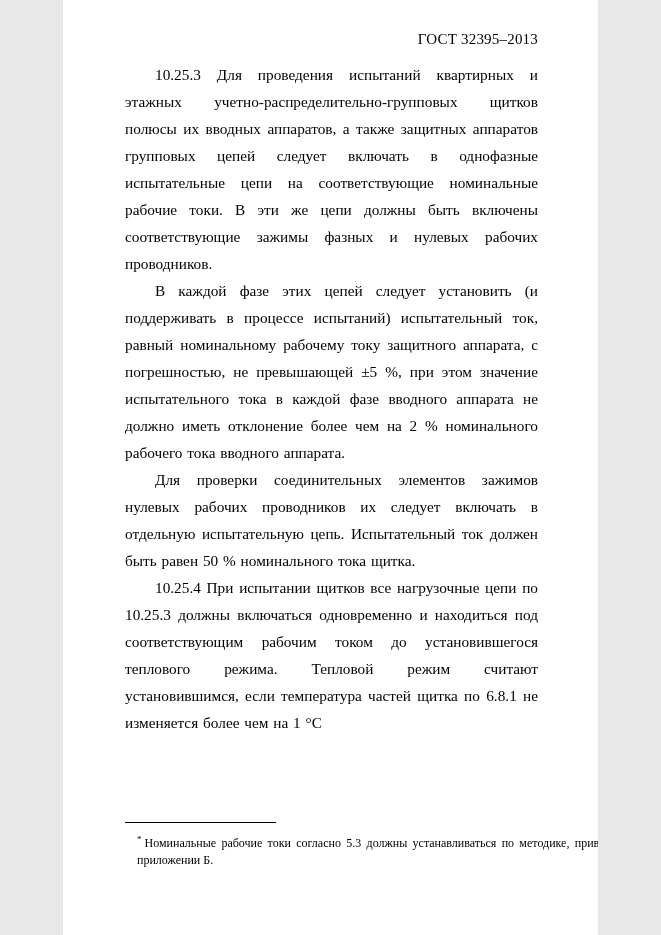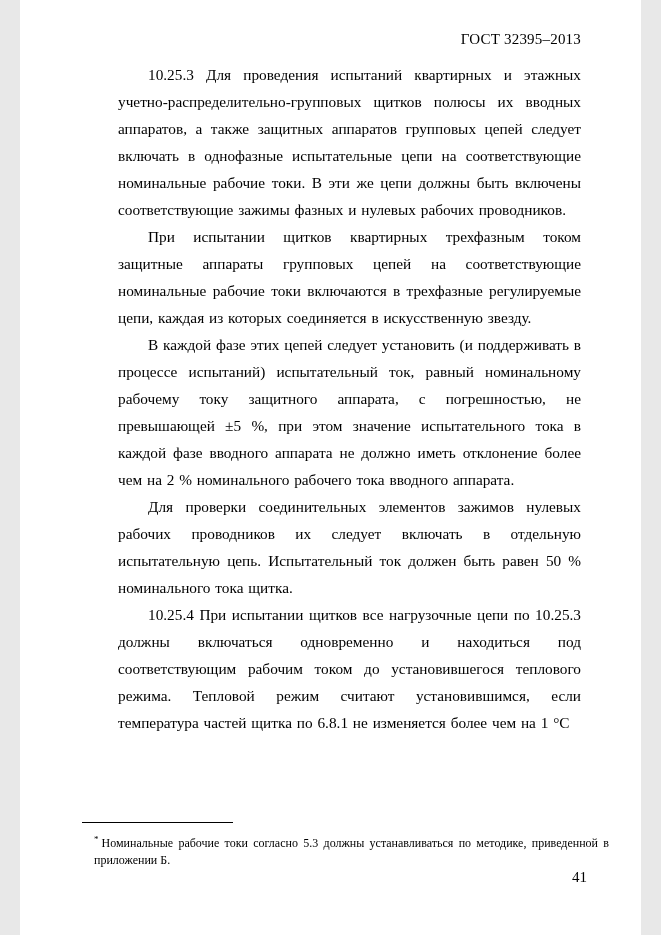--- a/index.html
+++ b/index.html
@@ -2,21 +2,21 @@
 <html lang="ru"><head>
 <meta charset="utf-8">
 <style>
   html, body {
     margin: 0;
     padding: 0;
     background: #e8e8e8;
   }
   .page {
     position: relative;
-    width: 621px;
+    width: 535px;
     height: 935px;
     margin: 0 auto;
     background: #ffffff;
     color: #000000;
     font-family: "Liberation Serif", "DejaVu Serif", serif;
     box-sizing: border-box;
     padding: 31px 60px 0 62px;
     overflow: hidden;
   }
   .doc-header {
@@ -28,21 +28,20 @@
   }
   .body-text p {
     margin: 0;
     font-size: 15.3px;
     line-height: 27px;
     text-align: justify;
     word-spacing: 1px;
   }
   .body-text p.indent {
     text-indent: 30px;
-    margin-left: 36px;
   }
   sup.fn-ref {
     font-size: 10px;
     line-height: 0;
     vertical-align: super;
   }
   .footnote-block {
     position: absolute;
     left: 62px;
     top: 822px;
@@ -80,21 +79,20 @@
 <div class="page">
 
   <div class="doc-header">ГОСТ 32395–2013</div>
 
   <div class="body-text">
 
 
     <p class="para indent"><span>10.25.3 Для проведения испытаний квартирных и этажных учетно-распределительно-групповых щитков полюсы их вводных аппаратов, а также защитных аппаратов групповых цепей следует включать в однофазные испытательные цепи на соответствующие номинальные рабочие токи. В эти же цепи должны быть включены соответствующие зажимы фазных и нулевых рабочих проводников.</span></p>
 
 
-    <p class="para indent"><span>При испытании щитков квартирных трехфазным током защитные аппараты групповых цепей на соответствующие номинальные рабочие токи включаются в трехфазные регулируемые цепи, каждая из которых соединяется в искусственную звезду.</span></p>
 
     <p class="para indent"><span>В каждой фазе этих цепей следует установить (и поддерживать в процессе испытаний) испытательный ток, равный номинальному рабочему току защитного аппарата, с погрешностью, не превышающей ±5 %, при этом значение испытательного тока в каждой фазе вводного аппарата не должно иметь отклонение более чем на 2 % номинального рабочего тока вводного аппарата.</span></p>
 
     <p class="para indent"><span>Для проверки соединительных элементов зажимов нулевых рабочих проводников их следует включать в отдельную испытательную цепь. Испытательный ток должен быть равен 50 % номинального тока щитка.</span></p>
 
     <p class="para indent"><span>10.25.4 При испытании щитков все нагрузочные цепи по 10.25.3 должны включаться одновременно и находиться под соответствующим рабочим током до установившегося теплового режима. Тепловой режим считают установившимся, если температура частей щитка по 6.8.1 не изменяется более чем на 1 °С</span></p>
 
   </div>
 
   <div class="footnote-block">

